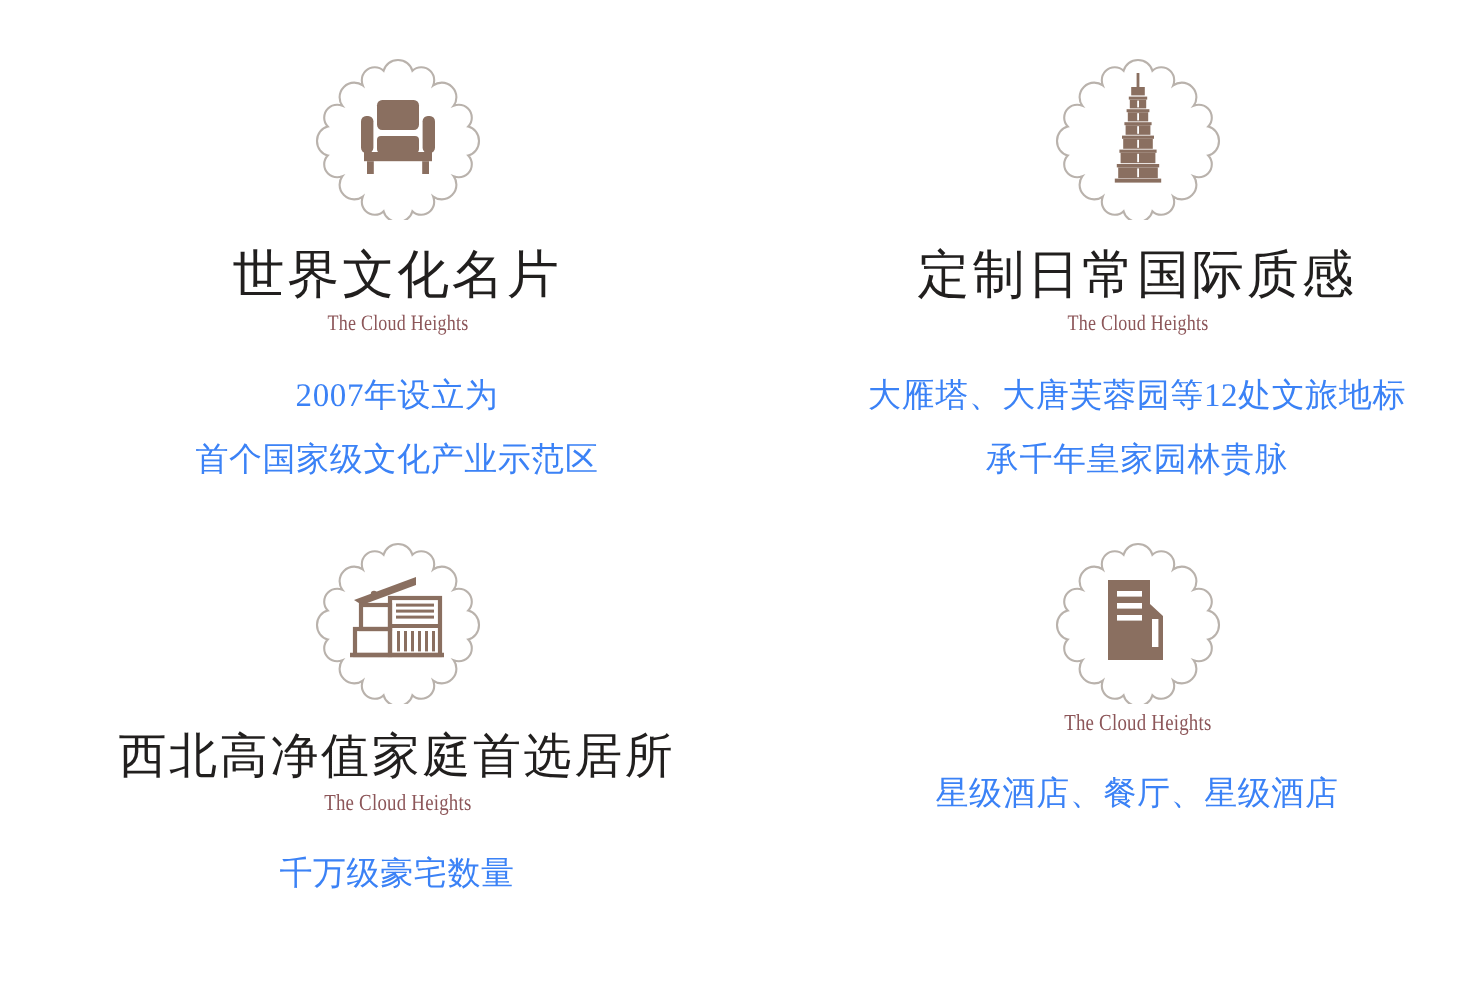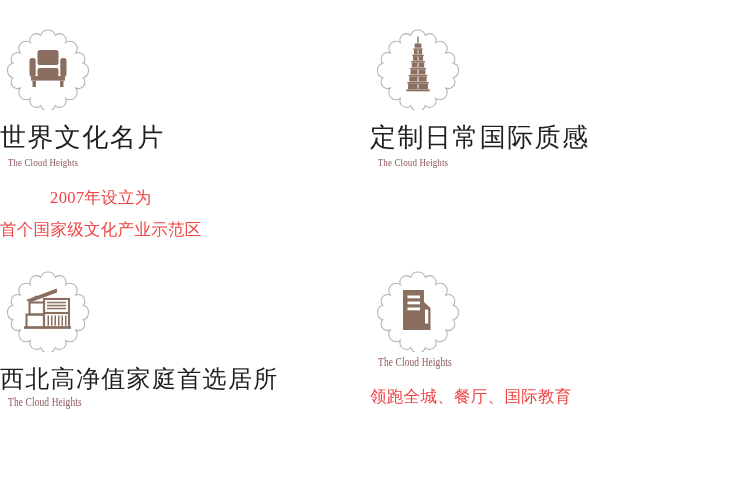--- a/index.html
+++ b/index.html
@@ -18,24 +18,25 @@
   .feature-grid {
     width: 740px;
     height: 494px;
     display: grid;
     grid-template-columns: 1fr 1fr;
     grid-template-rows: 244px 250px;
   }
   .feature-cell {
     display: flex;
     flex-direction: column;
-    align-items: flex-start;
+    align-items: center;
     justify-content: flex-start;
     text-align: center;
     padding-top: 24px;
+    margin-left: 27px;
   }
   .feature-cell.row2 { padding-top: 22px; }
 
   
   .icon-wrap {
     width: 96px;
     height: 86px;
     position: relative;
     display: flex;
     align-items: center;
@@ -65,21 +66,21 @@
     transform: scaleX(0.82);
     transform-origin: center;
     white-space: nowrap;
     font-weight: 400;
   }
   .row2 .title-en { font-size: 11.5px; margin-top: 4px; }
 
   
   .desc {
     margin-top: 14px;
-    color: #ef4444;
+    color: #3b82f6;
     font-family: "Liberation Serif", "DejaVu Serif", serif;
     font-size: 16.5px;
     line-height: 1.95;
     letter-spacing: 0.018em;
     white-space: nowrap;
   }
   .row2 .desc { margin-top: 13px; }
   .desc-line { display: block; }
 </style>
 </head>
@@ -162,20 +163,24 @@
           <rect x="47.6" y="32.6" width="0.9" height="3.6"></rect>
           <rect x="47.6" y="39.1" width="0.9" height="3.8"></rect>
           <rect x="47.6" y="45.9" width="0.9" height="4.0"></rect>
           <rect x="47.6" y="52.9" width="0.9" height="4.2"></rect>
           <rect x="47.6" y="60.2" width="0.9" height="4.4"></rect>
         </g>
       </svg>
     </div>
     <div class="title-cn">定制日常国际质感</div>
     <div class="title-en">The Cloud Heights</div>
+    <div class="desc">
+      <span class="desc-line">大雁塔、大唐芙蓉园等12处文旅地标</span>
+      <span class="desc-line">承千年皇家园林贵脉</span>
+    </div>
   </div>
 
   <div class="feature-cell row2">
     <div class="icon-wrap">
       <svg width="96" height="86" viewBox="0 0 96 86" aria-hidden="true">
         <path d="M48 6
                  c3.6 0 6.4 2.3 7.2 5.4 1.1-1.1 2.7-1.8 4.4-1.8 3.6 0 6.5 2.9 6.5 6.5 0 .9-.2 1.8-.5 2.6
                  1.2-.9 2.7-1.4 4.3-1.4 4 0 7.3 3.3 7.3 7.3 0 1.6-.5 3.1-1.4 4.3.8-.3 1.7-.5 2.6-.5
                  3.6 0 6.5 2.9 6.5 6.5 0 1.7-.7 3.3-1.8 4.4 3.1.8 5.4 3.6 5.4 7.2s-2.3 6.4-5.4 7.2
                  c1.1 1.1 1.8 2.7 1.8 4.4 0 3.6-2.9 6.5-6.5 6.5-.9 0-1.8-.2-2.6-.5.9 1.2 1.4 2.7 1.4 4.3
@@ -212,20 +217,21 @@
           <rect x="58" y="49.5" width="1.5" height="10.2"></rect>
           <rect x="61.5" y="49.5" width="1.5" height="10.2"></rect>
           <rect x="65" y="49.5" width="1.5" height="10.2"></rect>
           <circle cx="36" cy="31" r="1.6"></circle>
         </g>
       </svg>
     </div>
     <div class="title-cn">西北高净值家庭首选居所</div>
     <div class="title-en">The Cloud Heights</div>
     <div class="desc">
+      <span class="desc-line">千万级豪宅数量</span>
     </div>
   </div>
 
   <div class="feature-cell row2">
     <div class="icon-wrap">
       <svg width="96" height="86" viewBox="0 0 96 86" aria-hidden="true">
         <path d="M48 6
                  c3.6 0 6.4 2.3 7.2 5.4 1.1-1.1 2.7-1.8 4.4-1.8 3.6 0 6.5 2.9 6.5 6.5 0 .9-.2 1.8-.5 2.6
                  1.2-.9 2.7-1.4 4.3-1.4 4 0 7.3 3.3 7.3 7.3 0 1.6-.5 3.1-1.4 4.3.8-.3 1.7-.5 2.6-.5
                  3.6 0 6.5 2.9 6.5 6.5 0 1.7-.7 3.3-1.8 4.4 3.1.8 5.4 3.6 5.4 7.2s-2.3 6.4-5.4 7.2
@@ -244,17 +250,17 @@
         <g fill="#ffffff">
           <rect x="37.5" y="29.5" width="12.5" height="2.8"></rect>
           <rect x="37.5" y="35.5" width="12.5" height="2.8"></rect>
           <rect x="37.5" y="41.5" width="12.5" height="2.8"></rect>
           <rect x="55" y="43.5" width="3.2" height="14"></rect>
         </g>
       </svg>
     </div>
     <div class="title-en">The Cloud Heights</div>
     <div class="desc">
-      <span class="desc-line">领跑全城、餐厅、国际教育</span>
+      <span class="desc-line">星级酒店、餐厅、星级酒店</span>
     </div>
   </div>
 
 </div>
 
 </body></html>

